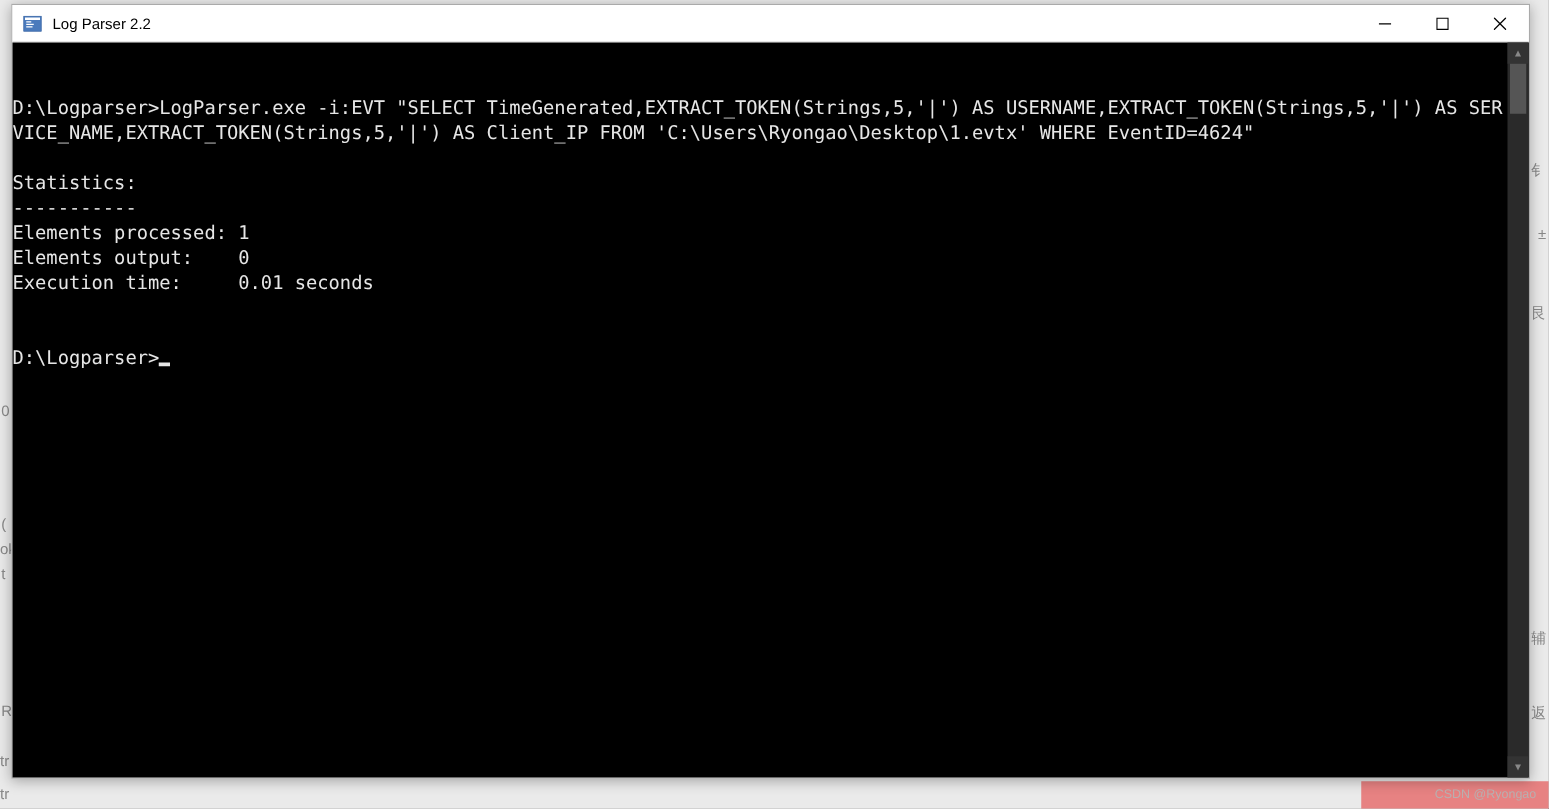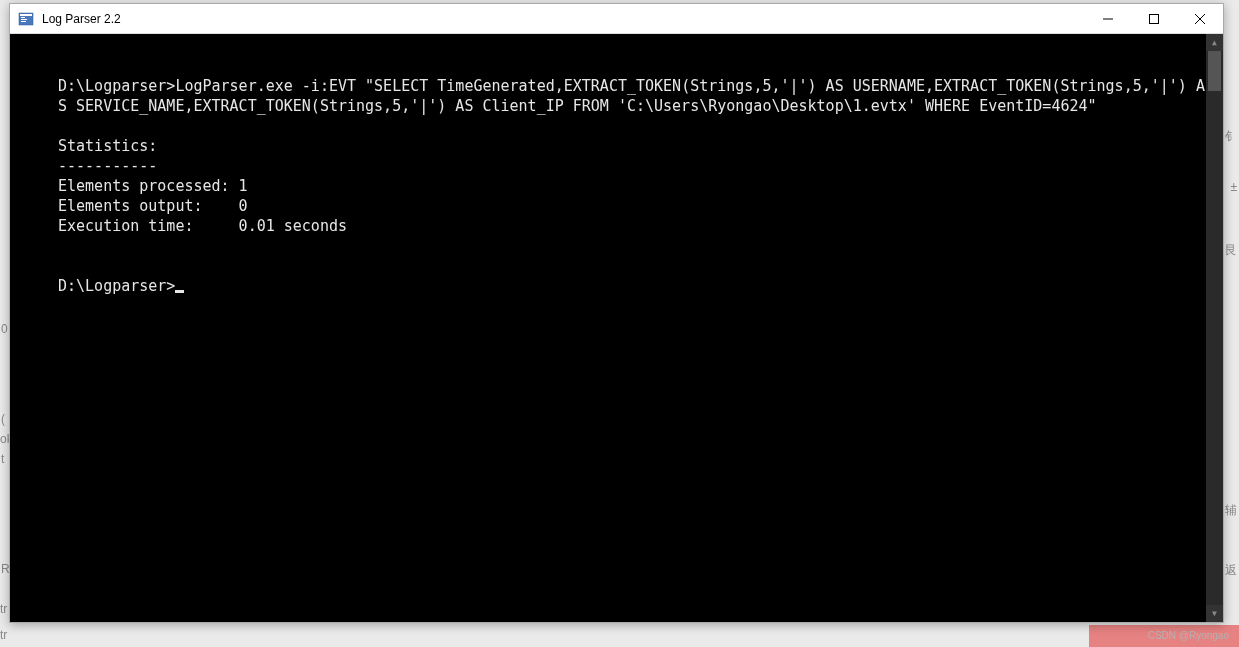--- a/index.html
+++ b/index.html
@@ -113,21 +113,20 @@
     .scrollbar-thumb {
       position: absolute;
       top: 17px;
       left: 2px;
       right: 2px;
       height: 40px;
       background: #555;
     }
     .term-content {
       padding-right: 18px;
-      margin-left: 48px;
     }
     .cursor {
       display: inline-block;
       width: 9px;
       height: 3px;
       background: #e6e6e6;
       vertical-align: -2px;
     }
     .watermark {
       position: absolute;

